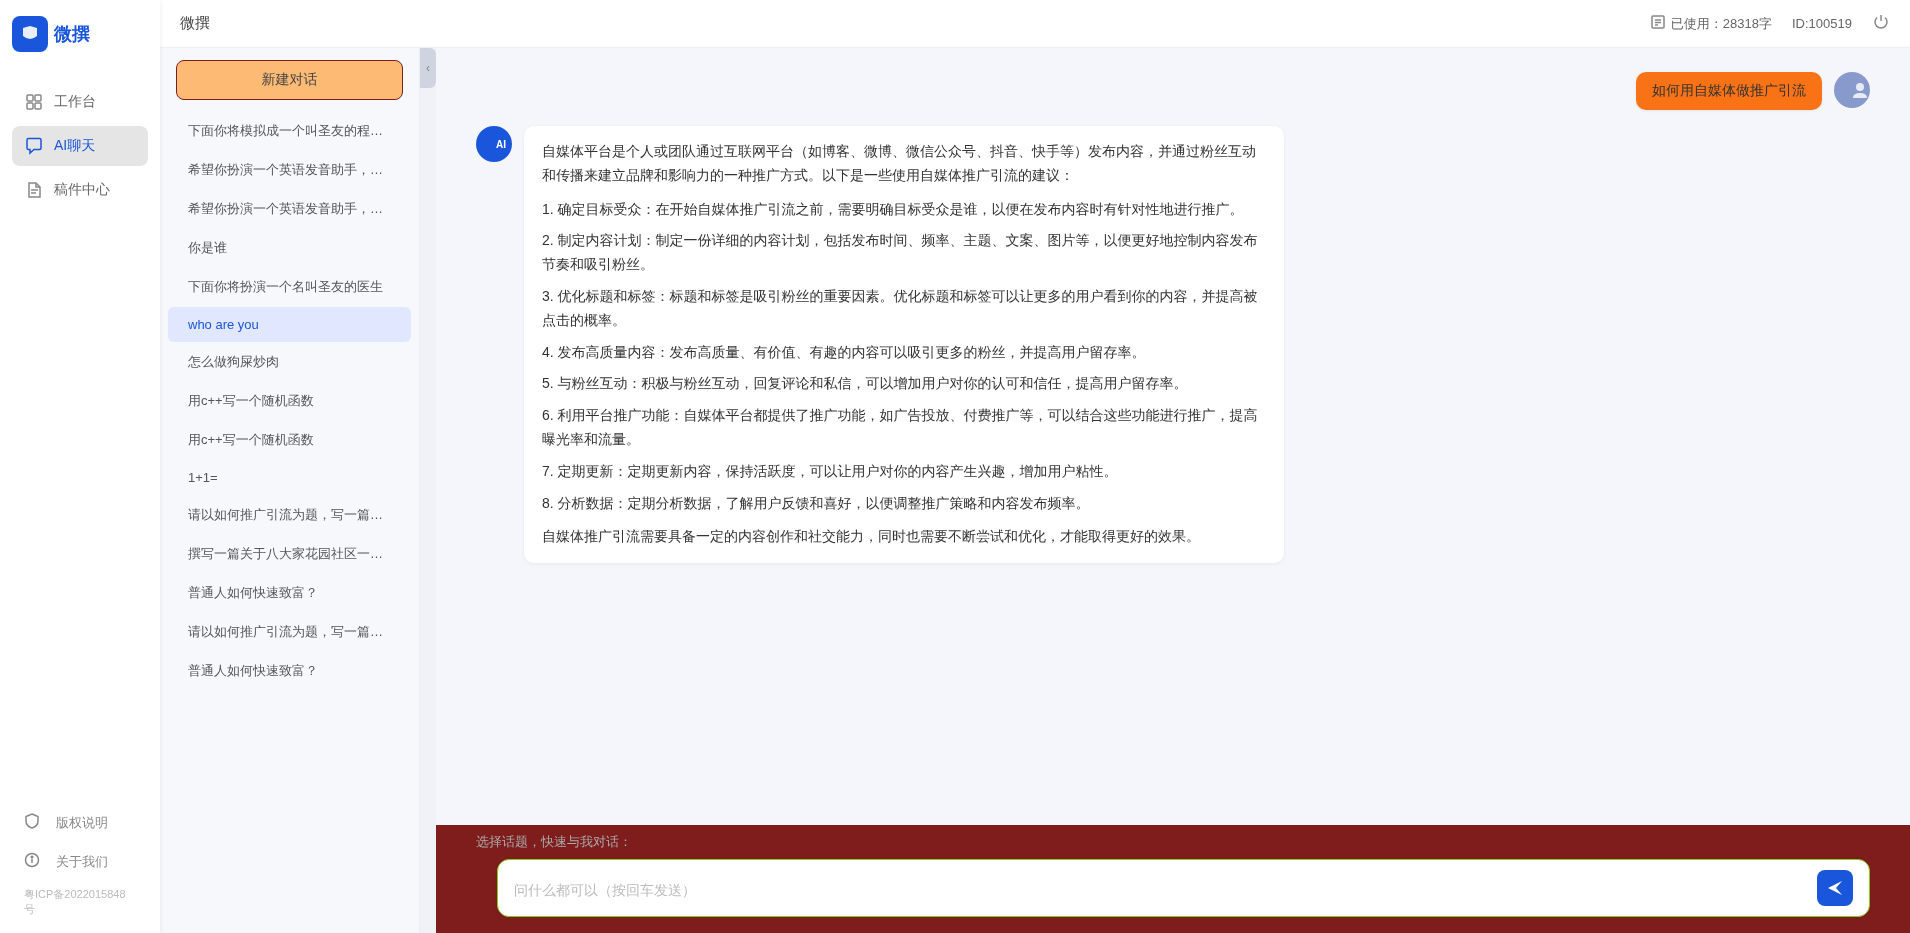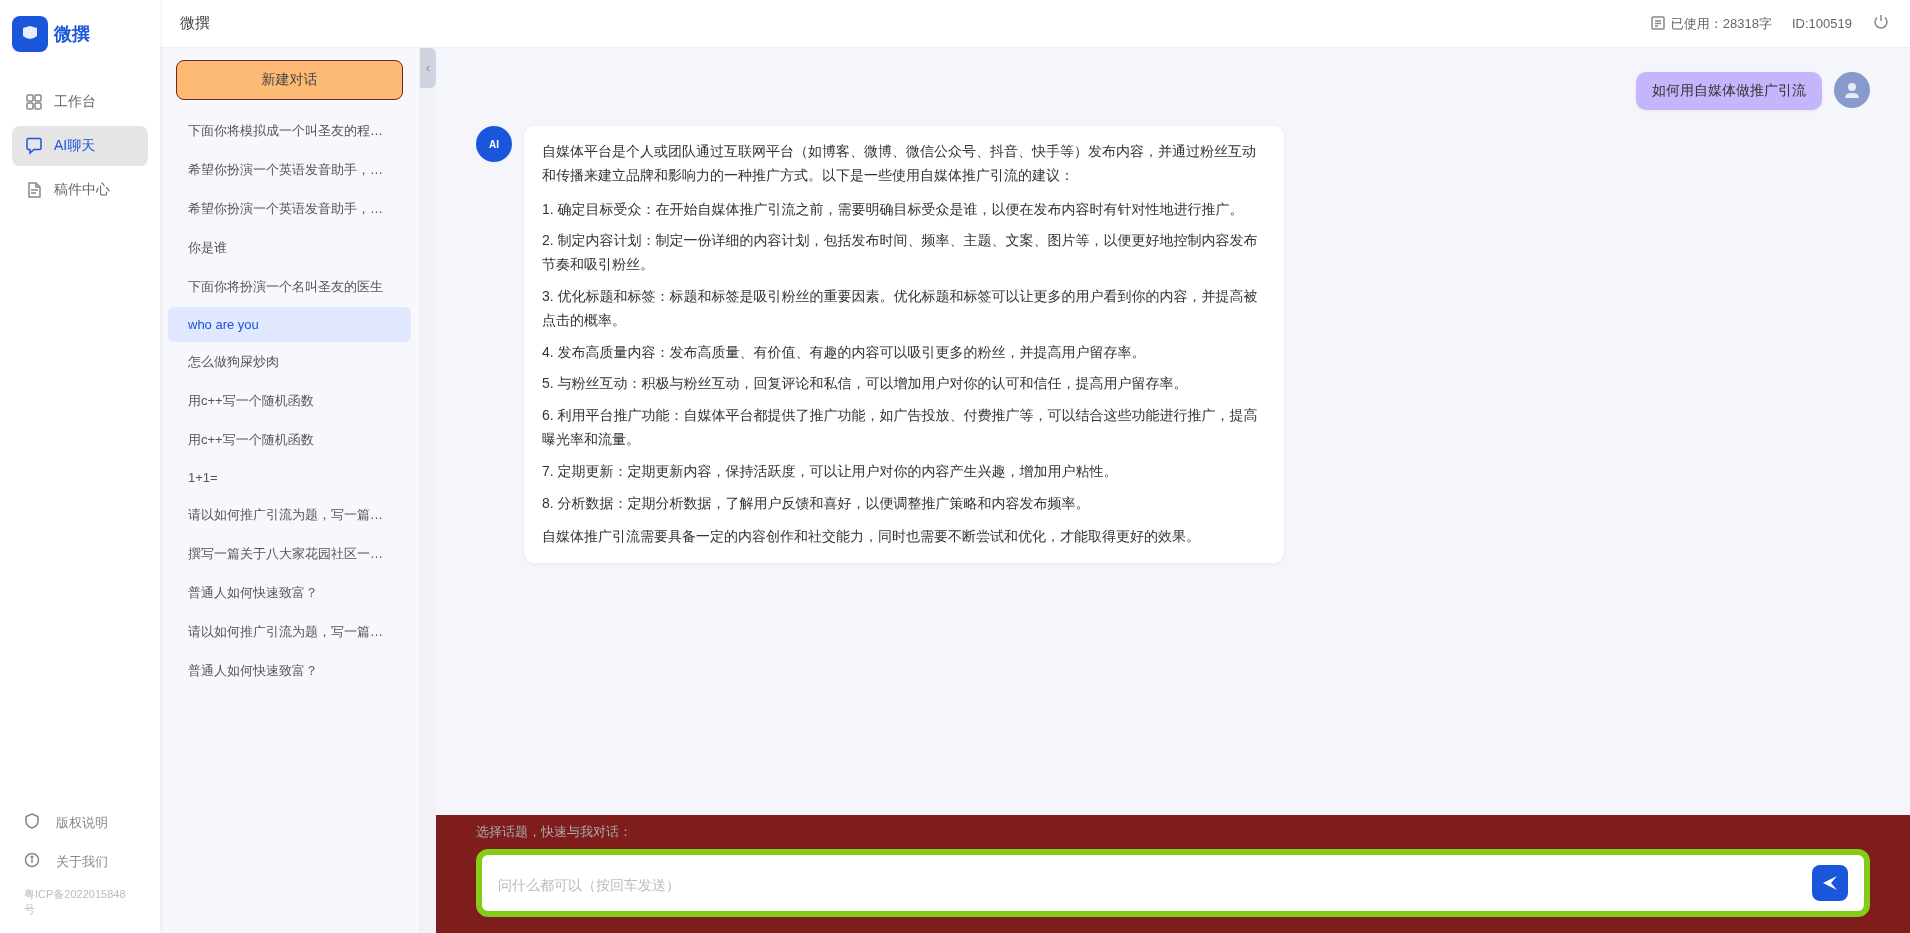--- a/index.html
+++ b/index.html
@@ -63,21 +63,21 @@
       background: #fff;
       height: 48px;
       display: flex; align-items: center;
       padding: 0 20px;
       border-bottom: 1px solid #eee;
       justify-content: space-between;
       flex-shrink: 0;
     }
     .topbar-title { font-size: 15px; color: #444; font-weight: 500; }
     .topbar-right { display: flex; align-items: center; gap: 20px; }
-    .topbar-usage { display: flex; align-items: flex-end; gap: 6px; font-size: 13px; color: #666; }
+    .topbar-usage { display: flex; align-items: flex-start; gap: 6px; font-size: 13px; color: #666; }
     .topbar-id { font-size: 13px; color: #666; }
     .topbar-power { cursor: pointer; }
 
     
     .content {
       flex: 1;
       display: flex;
       overflow: hidden;
     }
 
@@ -145,21 +145,21 @@
       padding: 24px 40px;
     }
     .message-row {
       display: flex;
       margin-bottom: 24px;
       gap: 12px;
     }
     .message-row.assistant { justify-content: flex-start; }
     .avatar {
       width: 36px; height: 36px; border-radius: 50%;
-      flex-shrink: 0; display: flex; align-items: center; justify-content: center;
+      flex-shrink: 0; display: flex; align-items: center; justify-content: flex-end;
       font-size: 14px; font-weight: bold;
     }
     .avatar.user-avatar {
       background: #8899cc;
       color: #fff;
     }
     .avatar.ai-avatar {
       background: #1a56db;
       color: #fff;
       font-size: 12px;
@@ -173,45 +173,46 @@
       font-size: 14px;
       color: #333;
       box-shadow: 0 1px 4px rgba(0,0,0,0.06);
     }
     .user-query-row {
       display: flex; justify-content: flex-end;
       margin-bottom: 16px;
       gap: 12px; align-items: flex-start;
     }
     .user-query-text {
-      background: #c4b5fd;
+      background: #f97316;
       border-radius: 10px;
       padding: 10px 16px;
       font-size: 14px;
       color: #333;
       box-shadow: 0 1px 3px rgba(0,0,0,0.07);
     }
 
     
     .input-area {
       background: #7f1d1d;
       padding: 8px 40px 16px;
       flex-shrink: 0;
     }
     .quick-topics {
       font-size: 13px; color: #aaa;
       margin-bottom: 8px;
     }
     .input-box {
       background: #fff;
       border-radius: 12px;
-      border: 6px solid #84cc16;
+      border: 1px solid #84cc16;
       display: flex; align-items: flex-end;
       padding: 10px 16px;
       box-shadow: 0 1px 4px rgba(0,0,0,0.05);
+      margin-left: 21px;
     }
     .input-textarea {
       flex: 1;
       border: none; outline: none;
       resize: none;
       font-size: 14px;
       color: #333;
       background: transparent;
       font-family: inherit;
       min-height: 24px;

